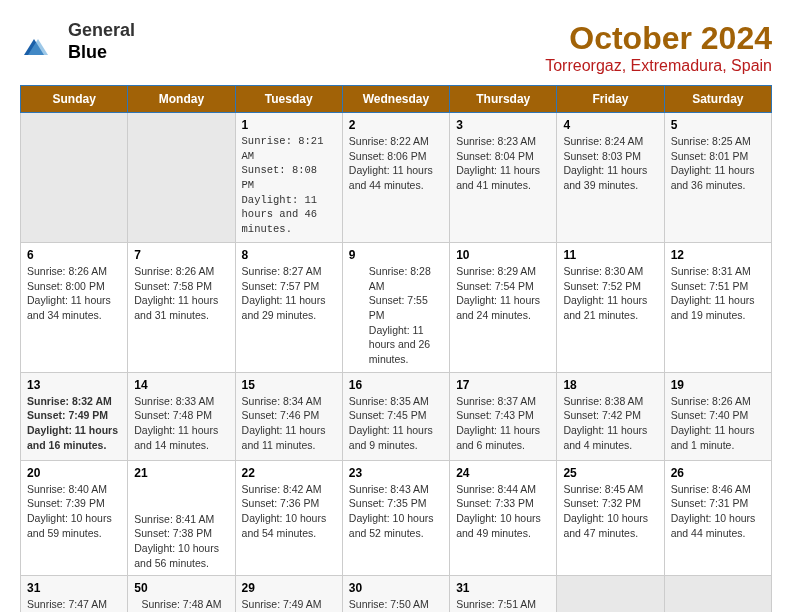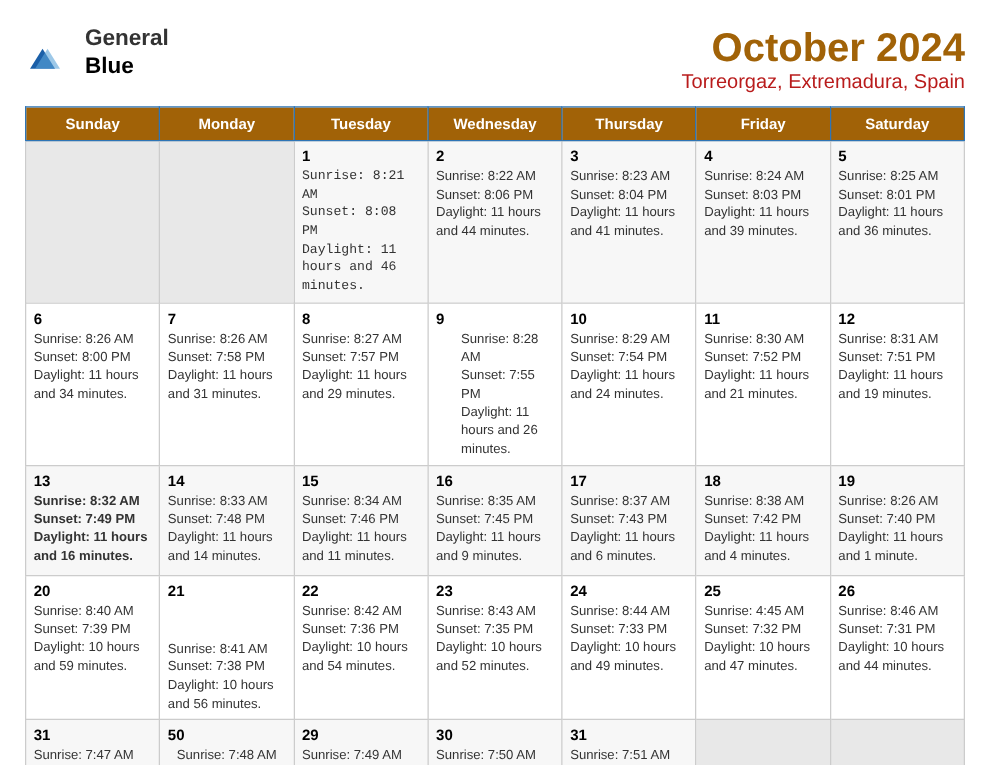--- a/index.html
+++ b/index.html
@@ -268,21 +268,21 @@
 Daylight: 10 hours and 52 minutes.</div>
         </td>
         <td>
           <span class="day-num">24</span>
           <div class="cell-content" style="white-space: pre-line;">Sunrise: 8:44 AM
 Sunset: 7:33 PM
 Daylight: 10 hours and 49 minutes.</div>
         </td>
         <td>
           <span class="day-num">25</span>
-          <div class="cell-content" style="white-space: pre-line;">Sunrise: 4:45 AM
+          <div class="cell-content" style="white-space: pre-line;">Sunrise: 8:45 AM
 Sunset: 7:32 PM
 Daylight: 10 hours and 47 minutes.</div>
         </td>
         <td>
           <span class="day-num">26</span>
           <div class="cell-content" style="white-space: pre-line;">Sunrise: 8:46 AM
 Sunset: 7:31 PM
 Daylight: 10 hours and 44 minutes.</div>
         </td>
       </tr>

